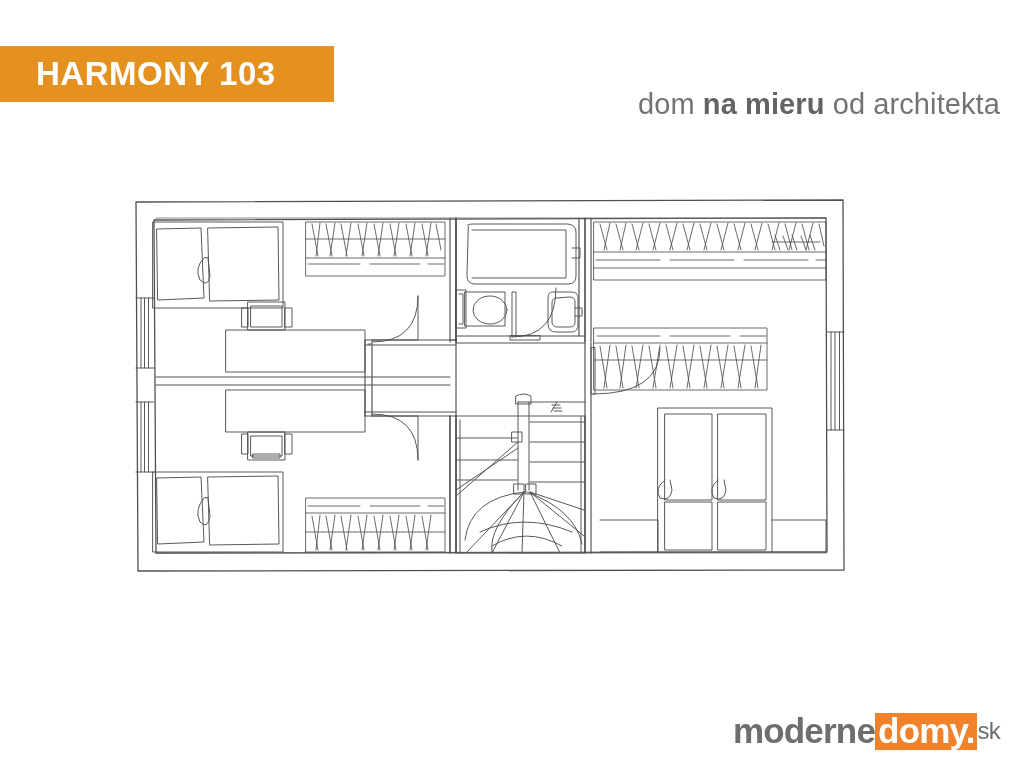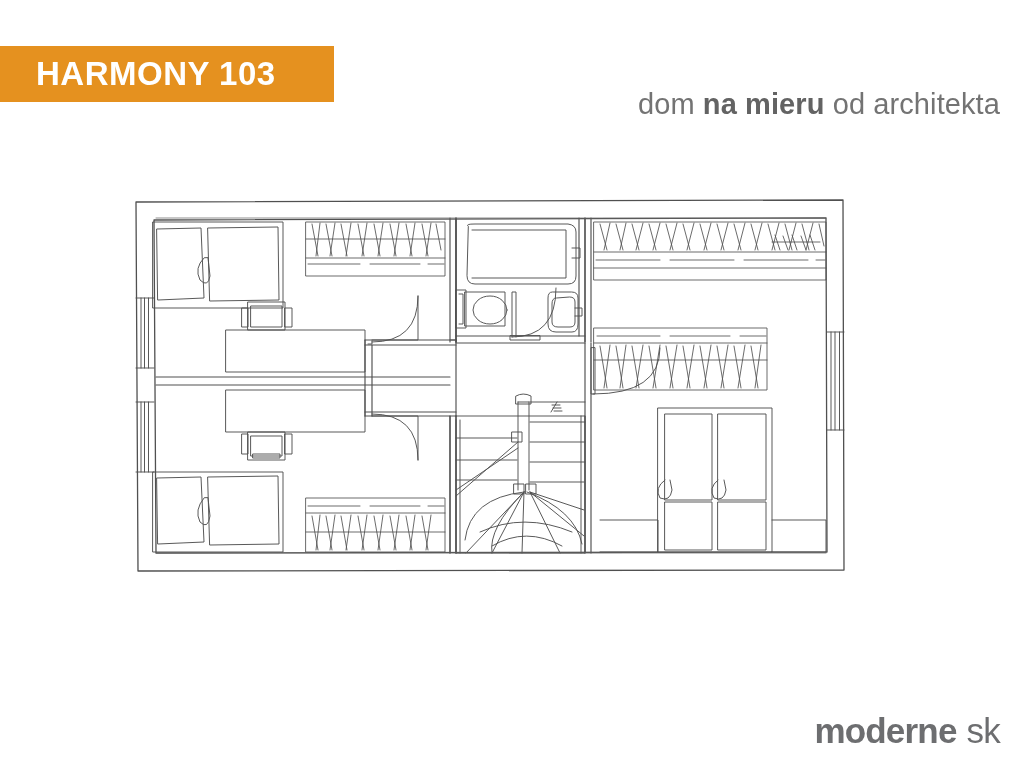--- a/index.html
+++ b/index.html
@@ -88,24 +88,24 @@
     font-size: 35px;
     font-weight: bold;
     color: #ffffff;
     background: #f0822c;
     letter-spacing: -0.8px;
     padding: 0 2px 1px 3px;
     line-height: 36px;
     display: inline-block;
   }
   #brand-logo .lg-sk {
-    font-size: 35px;
+    font-size: 24px;
     color: #6d6e70;
     letter-spacing: -0.8px;
-    padding-left: 10px;
+    padding-left: 1px;
   }
 </style>
 </head>
 <body>
 
 <div id="header-band"></div>
 <div id="project-title">HARMONY 103</div>
 
 <div id="tagline"><span>dom </span><span class="bold">na mieru</span><span> od architekta</span></div>
 
@@ -329,14 +329,15 @@
       <path d="M36 373 L706 373"></path>
       <path d="M36 38 L706 38"></path>
     </g>
 
   </g>
 </svg>
 </div>
 
 <div id="brand-logo">
   <span class="lg-moderne">moderne</span>
+    <span class="lg-domy">domy.</span>
     <span class="lg-sk">sk</span>
 </div>
 
 </body></html>

